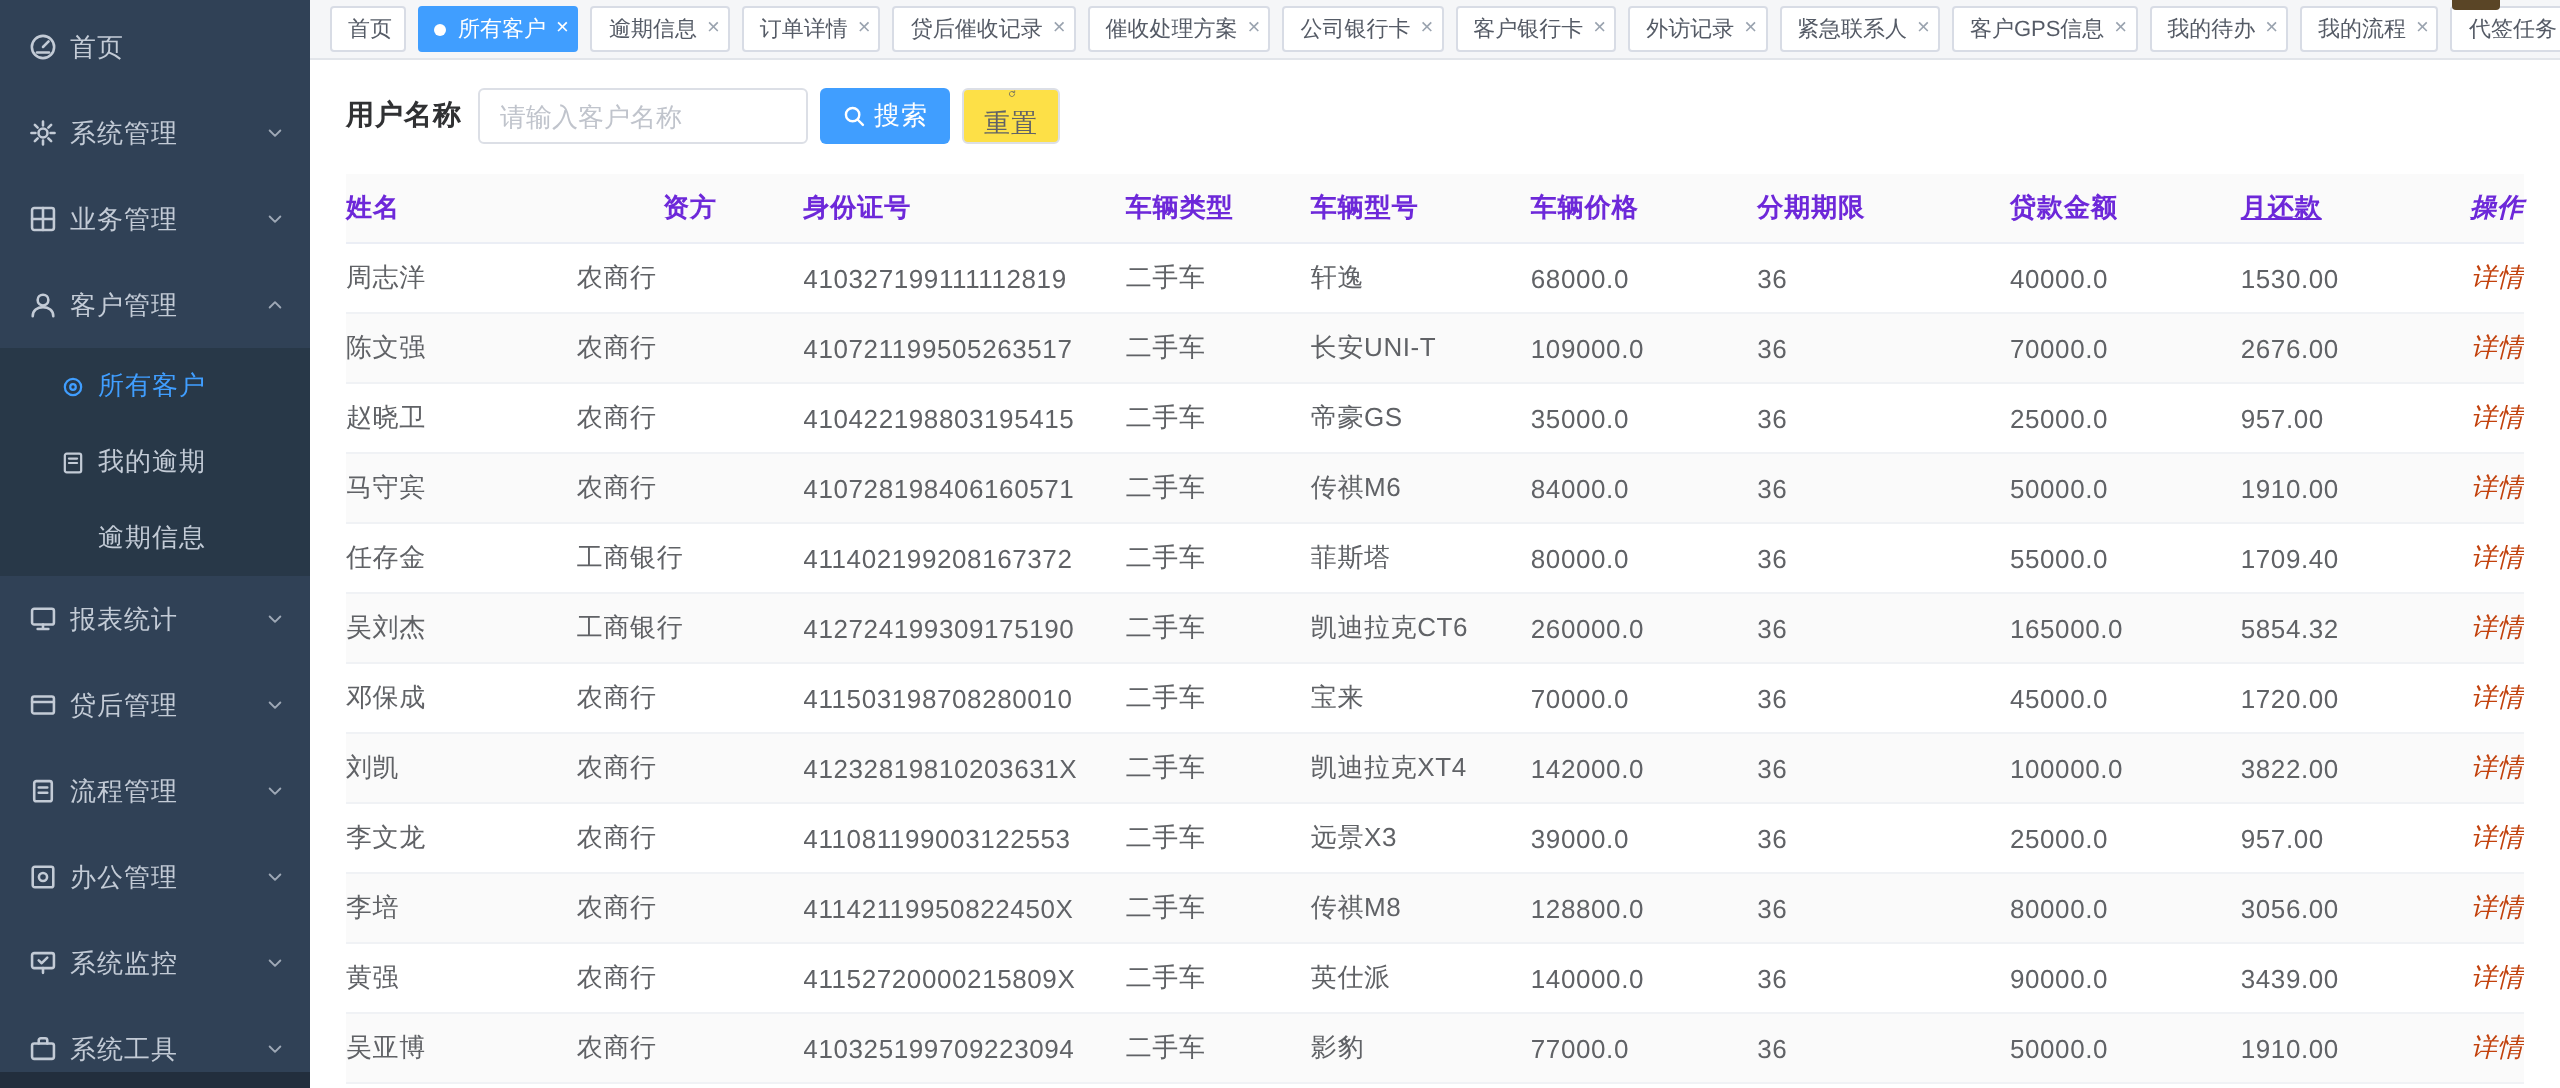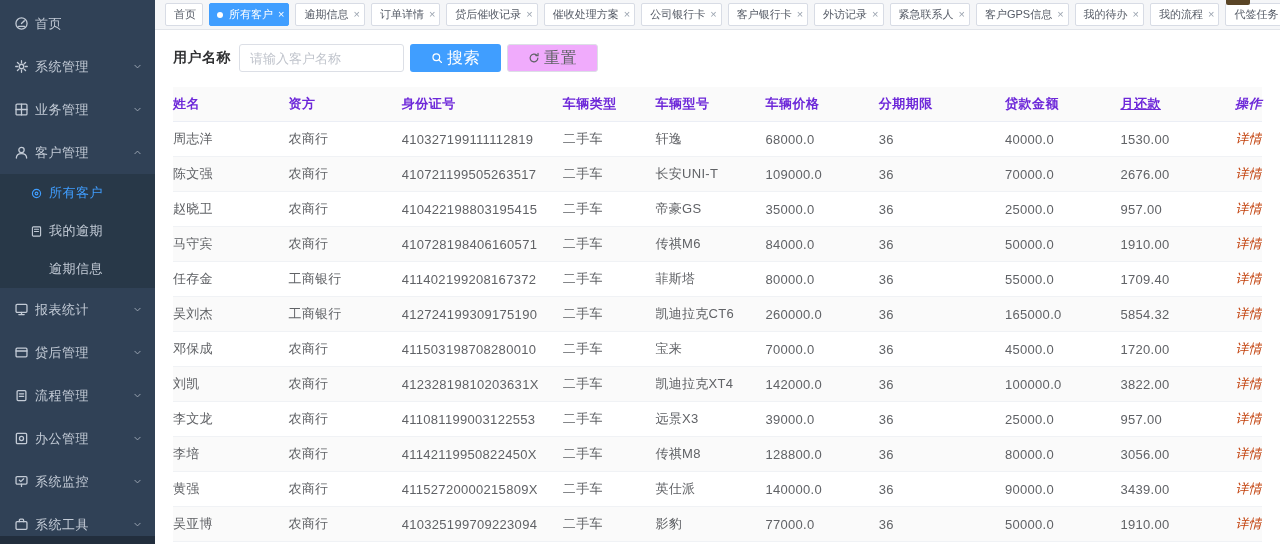--- a/index.html
+++ b/index.html
@@ -36,33 +36,33 @@
   .tab-close{font-size:11px;margin-left:3px;color:#9aa3af;line-height:1;}
   .tab.active .tab-close{color:#fff;}
   .avatar-sliver{position:absolute;top:0;right:30px;width:24px;height:5px;background:#5a4526;border-radius:0 0 2px 2px;}
   
   .content{padding:14px 18px 0 18px;background:#fff;}
   .search-row{display:flex;align-items:center;margin-bottom:15px;}
   .s-label{font-size:14px;font-weight:700;color:#303133;margin-right:8px;letter-spacing:.5px;text-align:right;}
   .s-input{width:165px;height:28px;box-sizing:border-box;border:1px solid #dcdfe6;border-radius:3px;
     padding:0 10px;font-size:13px;color:#606266;outline:none;font-family:inherit;}
   .s-input::placeholder{color:#c0c4cc;}
-  .btn{display:inline-flex;align-items:center;gap:4px;height:28px;padding:0 20px;border-radius:3px;
-    font-size:16px;cursor:pointer;border:1px solid transparent;font-family:inherit;letter-spacing:.5px;}
+  .btn{display:inline-flex;align-items:center;gap:4px;height:28px;padding:0 10px;border-radius:3px;
+    font-size:13px;cursor:pointer;border:1px solid transparent;font-family:inherit;letter-spacing:.5px;}
   .btn svg{width:12px;height:12px;}
   .btn-primary{background:#409EFF;color:#fff;margin-left:6px;}
-  .btn-plain{background:#f0abfc;border-color:#dcdfe6;color:#606266;margin-left:6px;}
+  .btn-plain{background:#fde047;border-color:#dcdfe6;color:#606266;margin-left:6px;flex-direction:column;}
   
   table.tbl{width:100%;border-collapse:collapse;table-layout:fixed;font-size:13px;color:#606266;}
   .tbl thead th{font-weight:700;color:#6d28d9;text-align:left;padding:8px 0;background:#fafafa;
     border-bottom:1px solid #ebeef5;font-size:13px;letter-spacing:.5px;}
   .tbl tbody td{height:34px;padding:0;border-bottom:1px solid #f0f2f5;overflow:hidden;
     white-space:nowrap;text-overflow:ellipsis;letter-spacing:.3px;}
   .tbl tbody tr:nth-child(even){background:#fafafa;}
-  .tbl th:nth-child(1){width:10.6%;} .tbl th:nth-child(2){width:10.4%;}
+  .tbl th:nth-child(1){width:10.6%;} .tbl th:nth-child(2){width:10.4%;text-align:center;}
   .tbl th:nth-child(3){width:14.8%;} .tbl th:nth-child(4){width:8.5%;}
   .tbl th:nth-child(5){width:10.1%;margin-left:41px;} .tbl th:nth-child(6){width:10.4%;}
   .tbl th:nth-child(7){width:11.6%;} .tbl th:nth-child(8){width:10.6%;}
   .tbl th:nth-child(9){width:8.7%;text-decoration:underline;}  .tbl th:nth-child(10){width:4.3%;}
   .tbl th:last-child,.tbl td:last-child{text-align:right;font-style:italic;}
   .detail-link{color:#c2410c;cursor:pointer;}
 </style>
 </head>
 <body>
 

